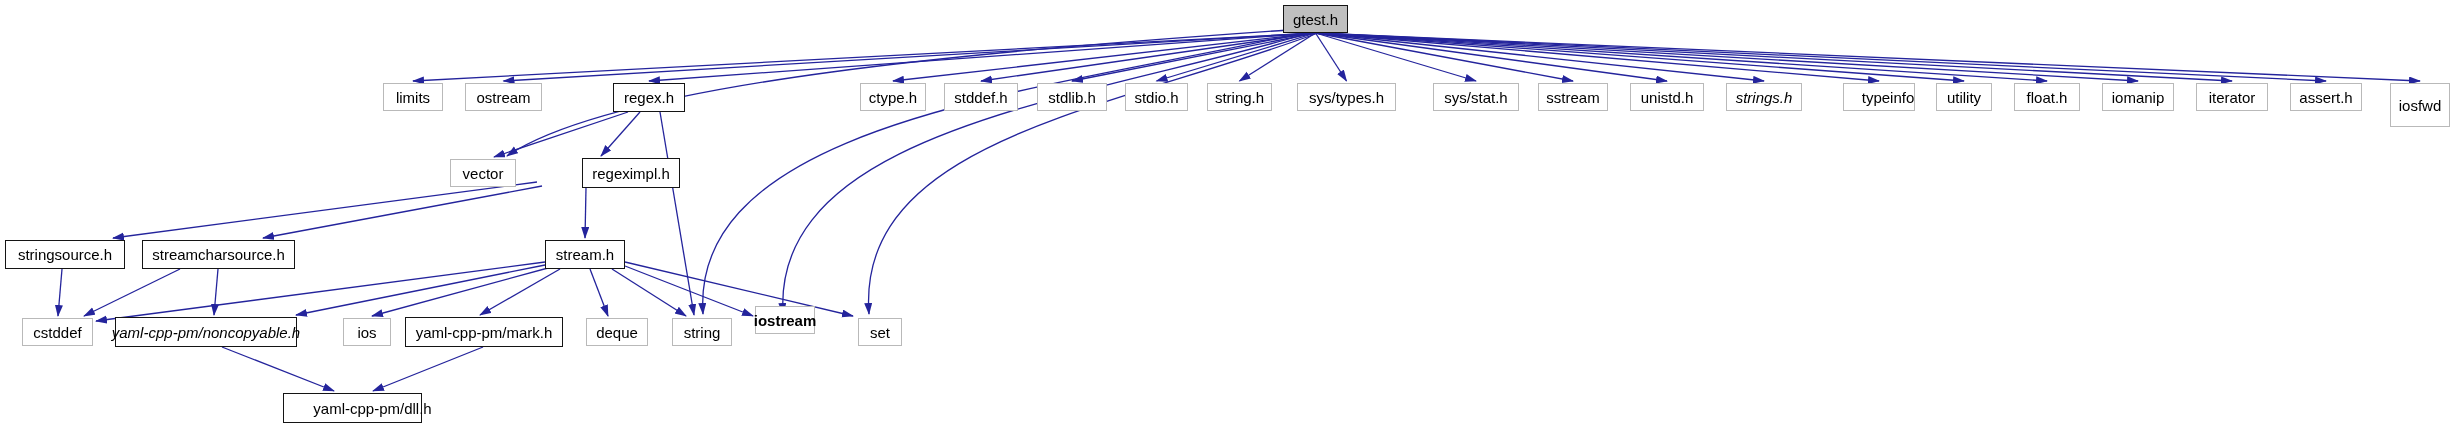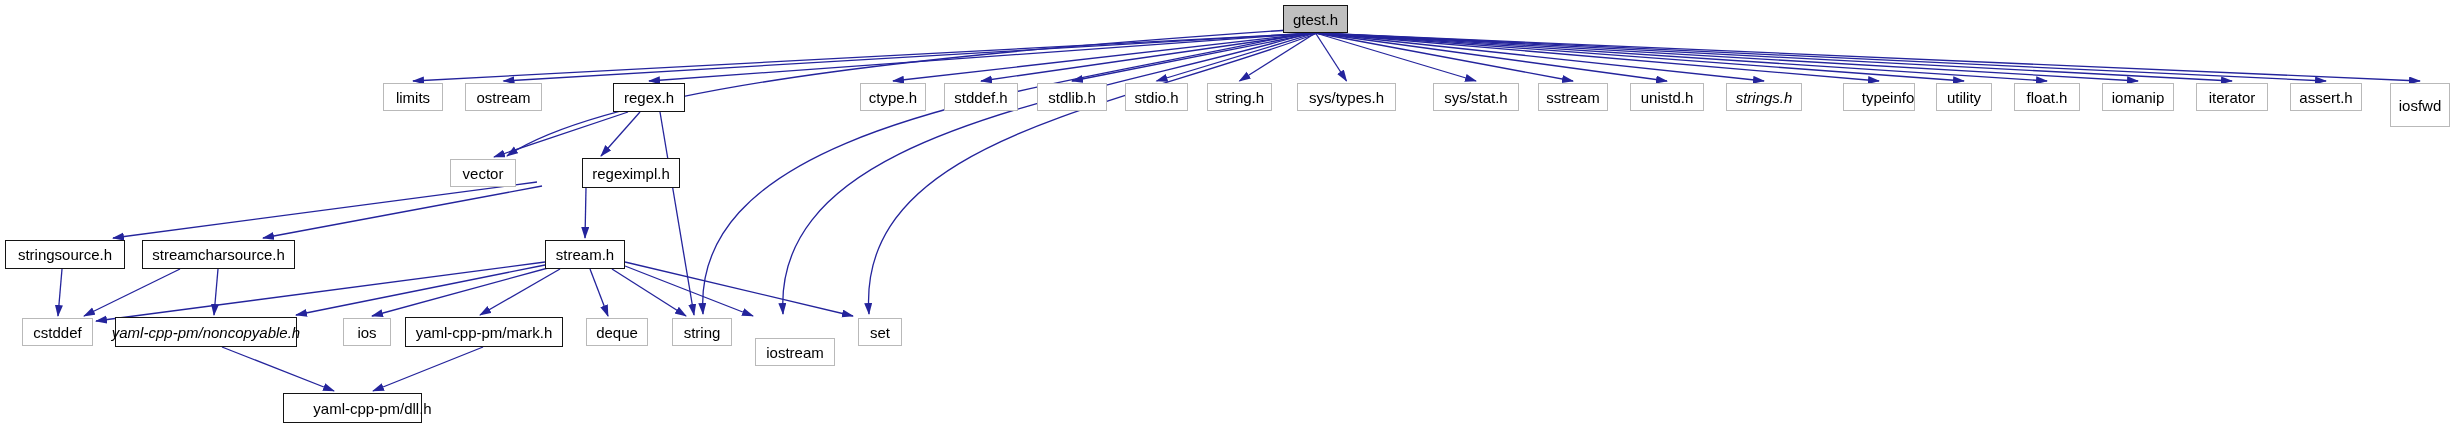--- a/index.html
+++ b/index.html
@@ -128,17 +128,17 @@
       <div class="node internal" style="left: 537px; top: 158px; width: 98px; height: 30px; margin-left: 45px;">regeximpl.h</div>
       <div class="node internal" style="left: 5px; top: 240px; width: 120px; height: 29px;">stringsource.h</div>
       <div class="node internal" style="left: 142px; top: 240px; width: 153px; height: 29px;">streamcharsource.h</div>
       <div class="node internal" style="left: 545px; top: 240px; width: 80px; height: 29px;">stream.h</div>
       <div class="node external" style="left: 22px; top: 318px; width: 71px; height: 28px;">cstddef</div>
       <div class="node internal" style="left: 115px; top: 317px; width: 182px; height: 30px; font-style: italic;">yaml-cpp-pm/noncopyable.h</div>
       <div class="node external" style="left: 343px; top: 318px; width: 48px; height: 28px;">ios</div>
       <div class="node internal" style="left: 405px; top: 317px; width: 158px; height: 30px;">yaml-cpp-pm/mark.h</div>
       <div class="node external" style="left: 586px; top: 318px; width: 62px; height: 28px;">deque</div>
       <div class="node external" style="left: 672px; top: 318px; width: 60px; height: 28px;">string</div>
-      <div class="node external" style="left: 755px; top: 338px; width: 80px; height: 28px;">iostream</div>
+      <div class="node external" style="left: 755px; top: 306px; width: 60px; height: 28px; font-weight: bold;">iostream</div>
       <div class="node external" style="left: 858px; top: 318px; width: 44px; height: 28px;">set</div>
       <div class="node internal" style="left: 283px; top: 393px; width: 139px; height: 30px; padding-left: 40px;">yaml-cpp-pm/dll.h</div>
     </div>
 </div>
 
 </body></html>

